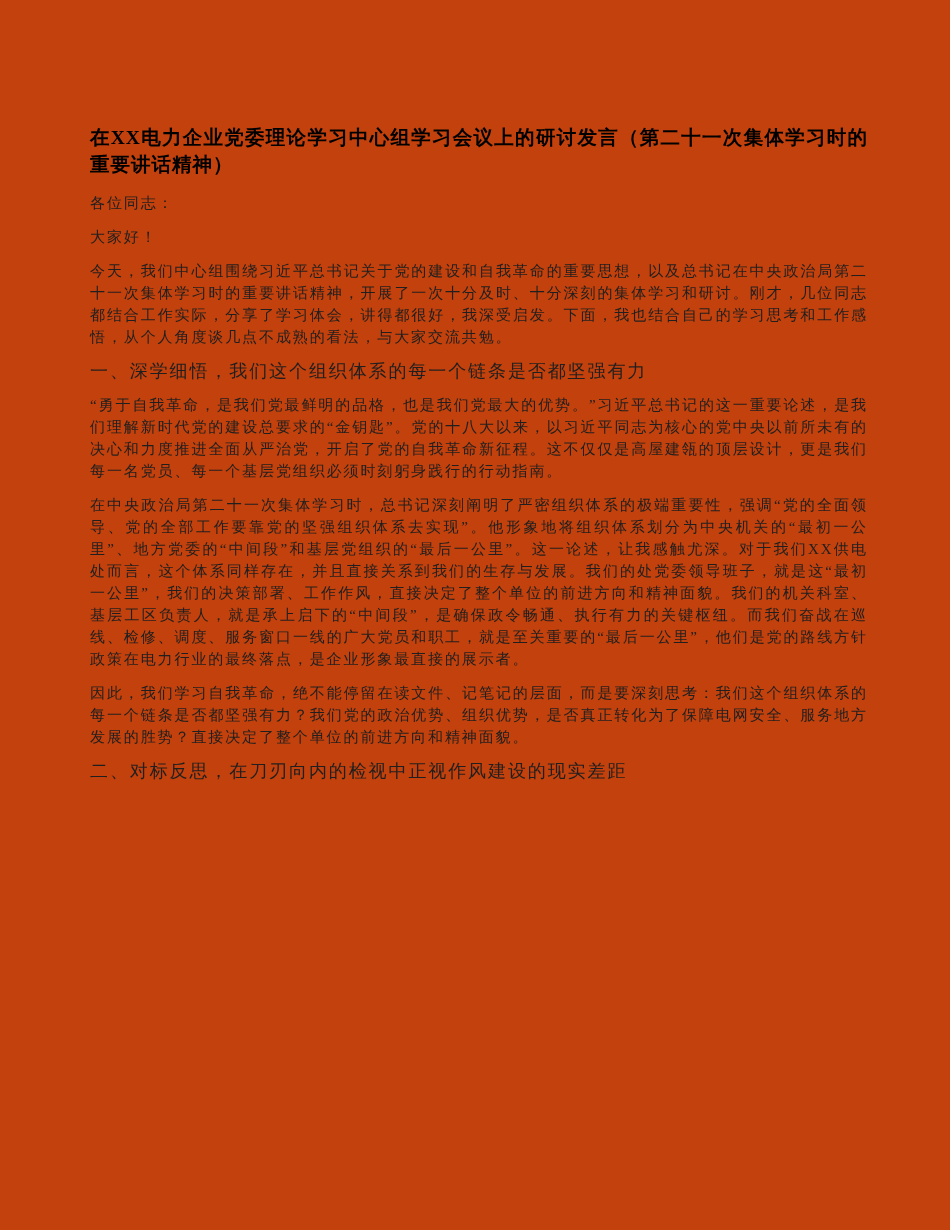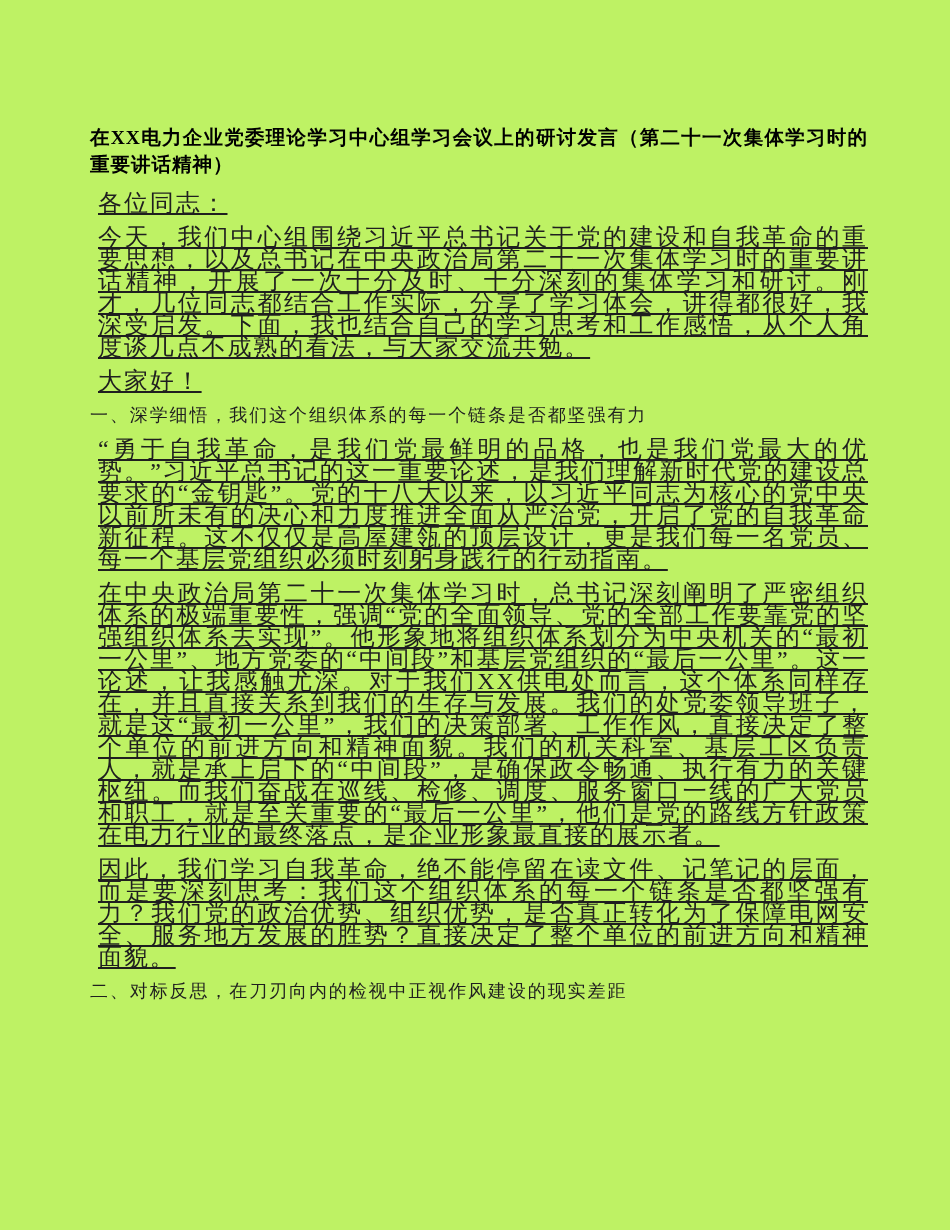--- a/index.html
+++ b/index.html
@@ -9,47 +9,46 @@
   }
   body {
     width: 950px;
     height: 1230px;
     overflow: hidden;
   }
   .page {
     position: relative;
     width: 950px;
     height: 1230px;
-    background: #bef264;
+    background: #c2410c;
     font-family: "Liberation Serif", serif;
     color: #1f1f1f;
   }
   .content {
     position: absolute;
     left: 90px;
     top: 124px;
     width: 778px;
   }
   .doc-title {
     font-size: 19.5px;
     font-weight: bold;
     color: #000000;
     line-height: 27px;
     letter-spacing: 1px;
     text-align: justify;
     margin: 0 0 14px 0;
   }
   .para {
-    font-size: 24px;
+    font-size: 15px;
     line-height: 22px;
     letter-spacing: 1.9px;
     text-align: justify;
-    margin: 0 0 12px 8px;
+    margin: 0 0 12px 0;
     word-break: break-all;
-    text-decoration: underline;
   }
   .para .lead {
     font-weight: bold;
   }
   .heading {
     font-size: 18px;
     line-height: 22px;
     letter-spacing: 1.9px;
     margin: 0 0 12px 0;
   }
@@ -57,23 +56,23 @@
 </head>
 <body>
 
 <div class="page">
   <div class="content">
 
     <h1 class="doc-title">在XX电力企业党委理论学习中心组学习会议上的研讨发言（第二十一次集体学习时的重要讲话精神）</h1>
 
     <p class="para">各位同志：</p>
 
+    <p class="para">大家好！</p>
+
     <p class="para">今天，我们中心组围绕习近平总书记关于党的建设和自我革命的重要思想，以及总书记在中央政治局第二十一次集体学习时的重要讲话精神，开展了一次十分及时、十分深刻的集体学习和研讨。刚才，几位同志都结合工作实际，分享了学习体会，讲得都很好，我深受启发。下面，我也结合自己的学习思考和工作感悟，从个人角度谈几点不成熟的看法，与大家交流共勉。</p>
-
-    <p class="para">大家好！</p>
 
     <p class="heading">一、深学细悟，我们这个组织体系的每一个链条是否都坚强有力</p>
 
     <p class="para">“勇于自我革命，是我们党最鲜明的品格，也是我们党最大的优势。”习近平总书记的这一重要论述，是我们理解新时代党的建设总要求的“金钥匙”。党的十八大以来，以习近平同志为核心的党中央以前所未有的决心和力度推进全面从严治党，开启了党的自我革命新征程。这不仅仅是高屋建瓴的顶层设计，更是我们每一名党员、每一个基层党组织必须时刻躬身践行的行动指南。</p>
 
     <p class="para">在中央政治局第二十一次集体学习时，总书记深刻阐明了严密组织体系的极端重要性，强调“党的全面领导、党的全部工作要靠党的坚强组织体系去实现”。他形象地将组织体系划分为中央机关的“最初一公里”、地方党委的“中间段”和基层党组织的“最后一公里”。这一论述，让我感触尤深。对于我们XX供电处而言，这个体系同样存在，并且直接关系到我们的生存与发展。我们的处党委领导班子，就是这“最初一公里”，我们的决策部署、工作作风，直接决定了整个单位的前进方向和精神面貌。我们的机关科室、基层工区负责人，就是承上启下的“中间段”，是确保政令畅通、执行有力的关键枢纽。而我们奋战在巡线、检修、调度、服务窗口一线的广大党员和职工，就是至关重要的“最后一公里”，他们是党的路线方针政策在电力行业的最终落点，是企业形象最直接的展示者。</p>
 
     <p class="para">因此，我们学习自我革命，绝不能停留在读文件、记笔记的层面，而是要深刻思考：我们这个组织体系的每一个链条是否都坚强有力？我们党的政治优势、组织优势，是否真正转化为了保障电网安全、服务地方发展的胜势？直接决定了整个单位的前进方向和精神面貌。</p>
 
     <p class="heading">二、对标反思，在刀刃向内的检视中正视作风建设的现实差距</p>

